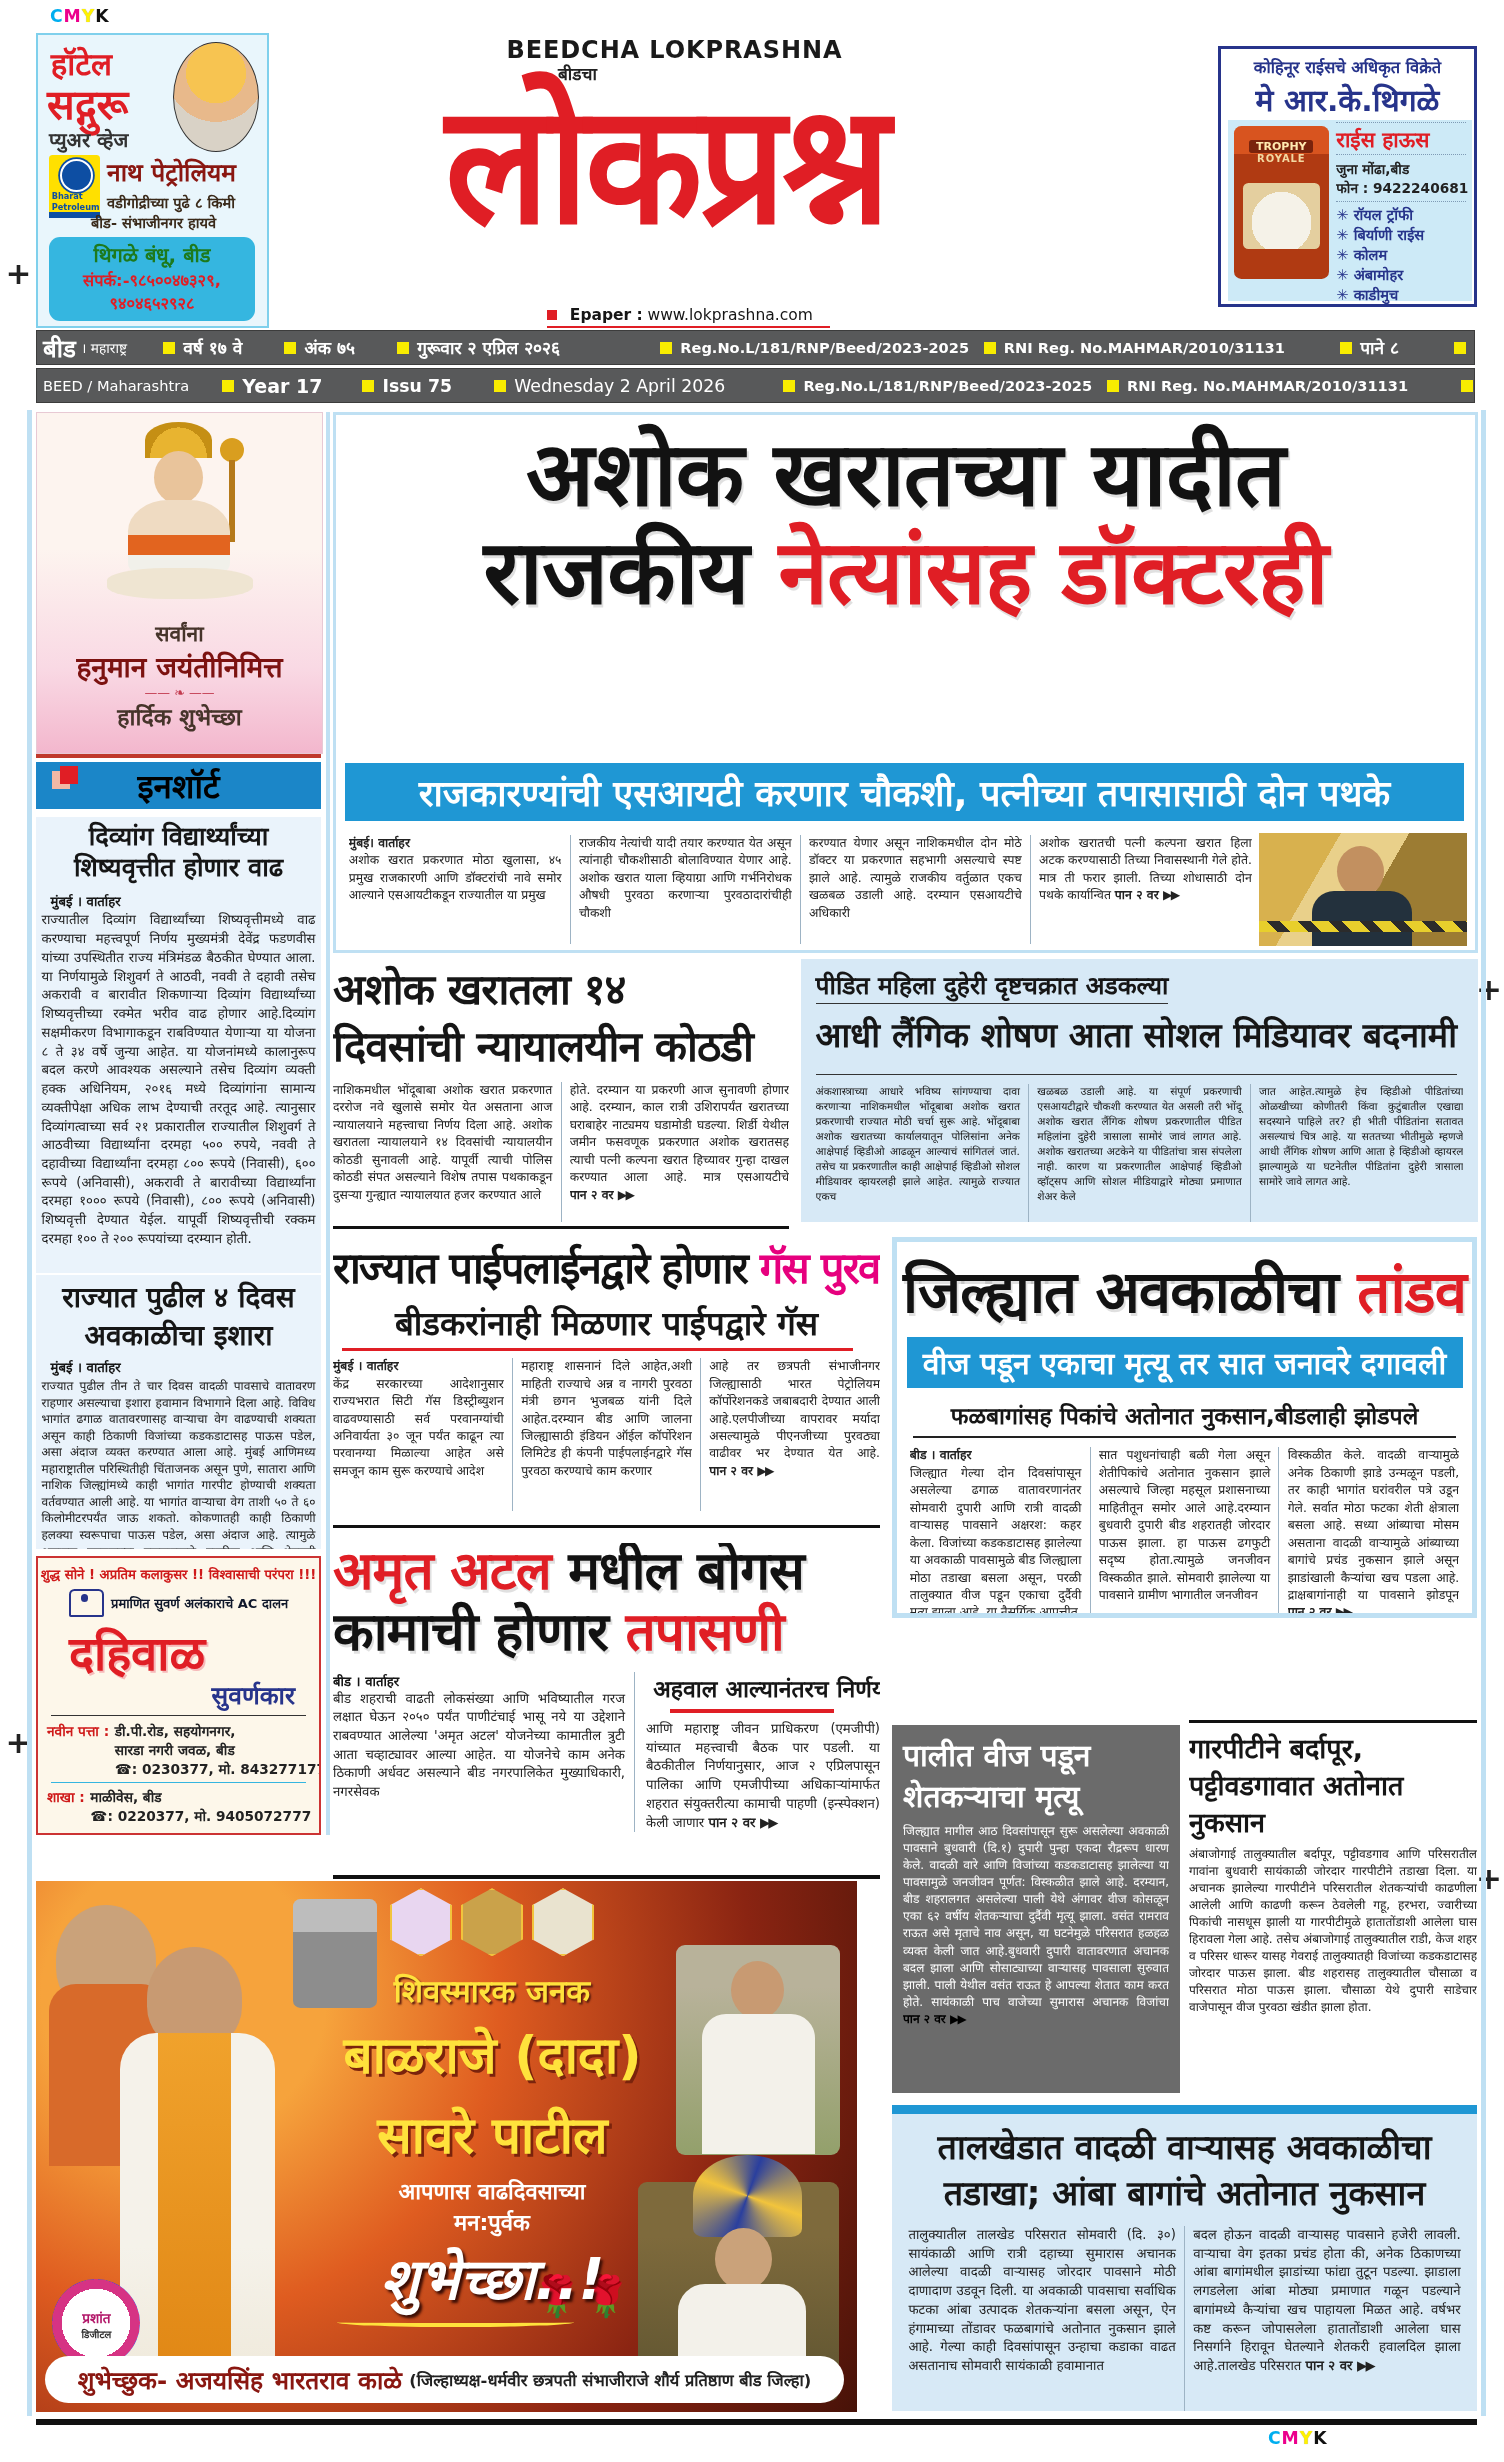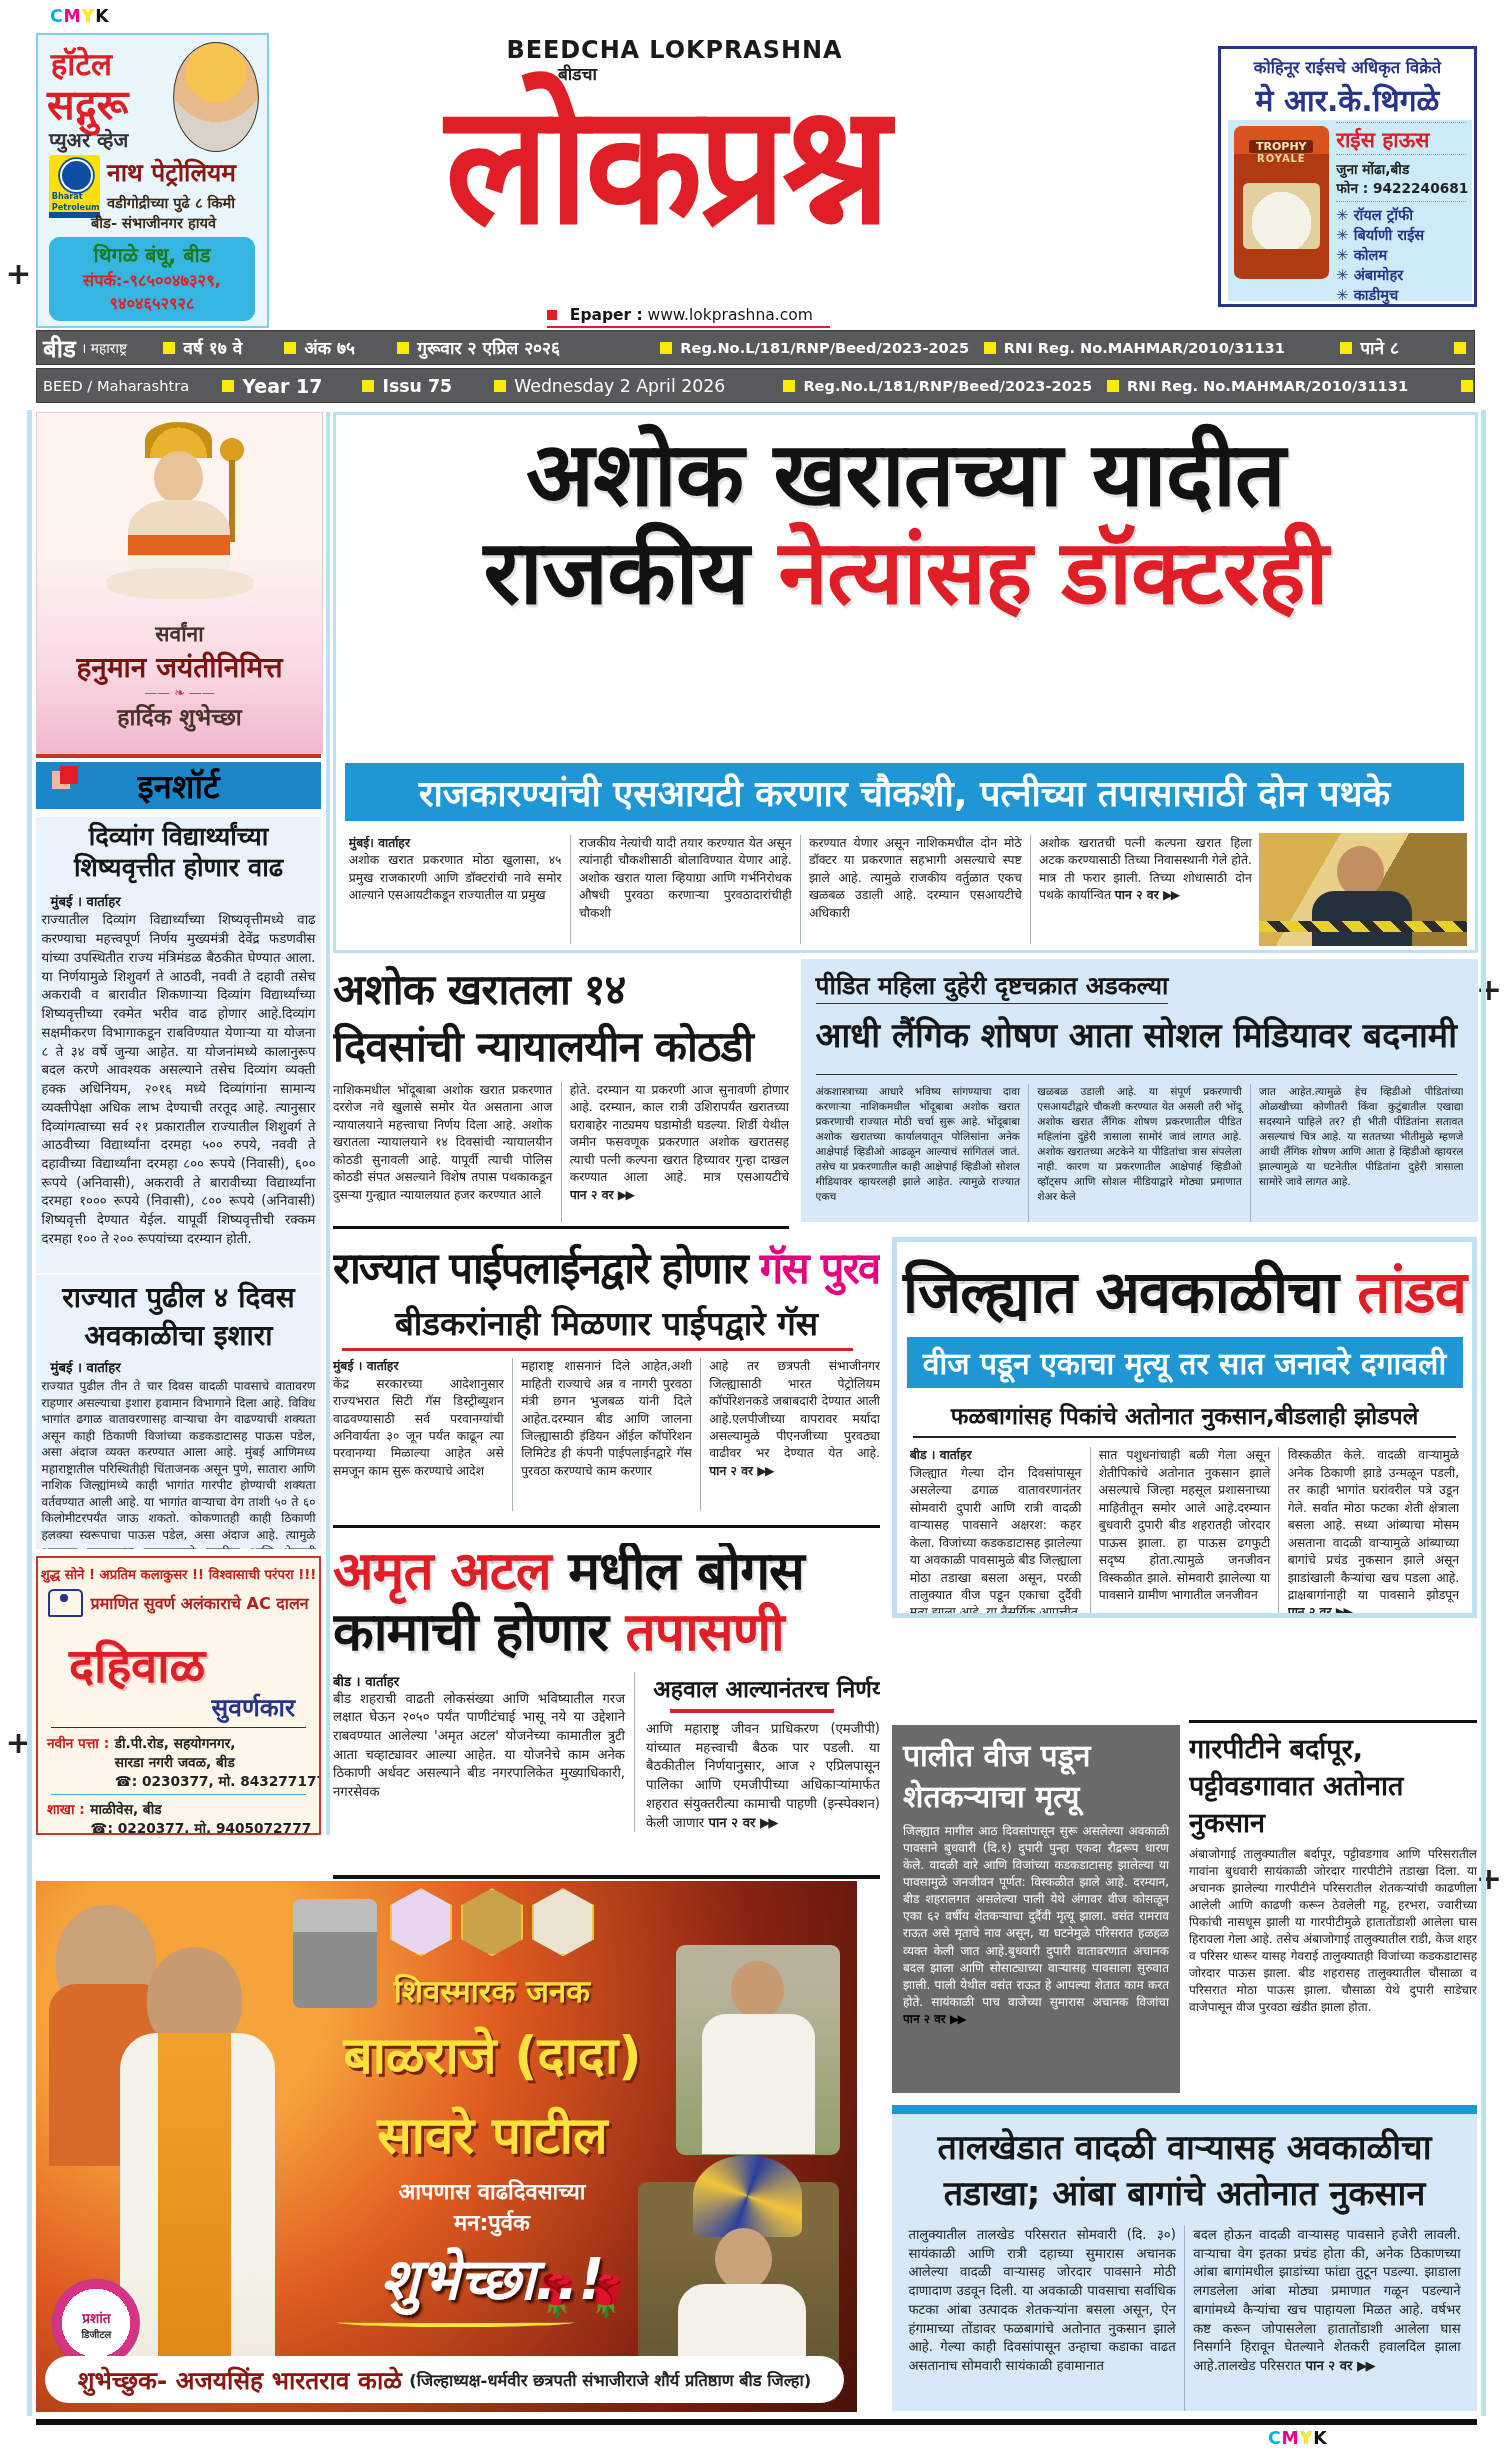--- a/index.html
+++ b/index.html
@@ -219,23 +219,23 @@
     <div class="dline" style="margin:5.5px 0 1.8px 9px">मुंबई । वार्ताहर</div>
     <div class="jt body-txt" style="font-size:12px;line-height:1.38">राज्यात पुढील तीन ते चार दिवस वादळी पावसाचे वातावरण राहणार असल्याचा इशारा हवामान विभागाने दिला आहे. विविध भागांत ढगाळ वातावरणासह वाऱ्याचा वेग वाढण्याची शक्यता असून काही ठिकाणी विजांच्या कडकडाटासह पाऊस पडेल, असा अंदाज व्यक्त करण्यात आला आहे. मुंबई आणिमध्य महाराष्ट्रातील परिस्थितीही चिंताजनक असून पुणे, सातारा आणि नाशिक जिल्ह्यांमध्ये काही भागांत गारपीट होण्याची शक्यता वर्तवण्यात आली आहे. या भागांत वाऱ्याचा वेग ताशी ५० ते ६० किलोमीटरपर्यंत जाऊ शकतो. कोकणातही काही ठिकाणी हलक्या स्वरूपाचा पाऊस पडेल, असा अंदाज आहे. त्यामुळे अचानक बदलणाऱ्या हवामानामुळे नागरिक आणि शेतकरी दोघांनाही सतर्क राहावे लागणार आहे.</div>
   </div>
 
   <div class="abs jewelAd clip" style="left:36px;top:1556px;width:285px;height:279px">
     <div class="ctr b" style="font-size:13.2px;color:#cf1a1a;margin-top:7.3px">शुद्ध सोने ! अप्रतिम कलाकुसर !! विश्वासाची परंपरा !!!</div>
     <div style="display:flex;align-items:center;justify-content:center;margin-top:5.5px">
       <span style="width:31px;height:24px;border:2.7px solid #27348b;border-radius:5.5px 5.5px 1.8px 1.8px;display:inline-block;position:relative;margin-right:7.3px">
           <span style="position:absolute;left:10px;top:3.6px;width:7.3px;height:7.3px;background:#27348b;border-radius:50%"></span>
         </span>
-      <span class="b" style="font-size:16px;color:#b91c1c">प्रमाणित सुवर्ण अलंकाराचे AC दालन</span>
-    </div>
-    <div class="b nw" style="font-size:47px;color:#e01e25;margin:15px 0 0 31px;text-shadow:1.8px 1.8px 0 #f6b9b9">दहिवाळ</div>
+      <span class="b" style="font-size:13px;color:#0f172a">प्रमाणित सुवर्ण अलंकाराचे AC दालन</span>
+    </div>
+    <div class="b nw" style="font-size:47px;color:#e01e25;margin:3px 0 0 31px;text-shadow:1.8px 1.8px 0 #f6b9b9">दहिवाळ</div>
     <div class="b nw" style="font-size:24.6px;color:#27348b;text-align:right;margin:-5.5px 24px 3.6px 0">सुवर्णकार</div>
     <div style="border-top:1.8px solid #333;margin:0 12.8px"></div>
     <div style="display:flex;margin:5.5px 9px 0">
       <span class="b nw" style="font-size:13.7px;color:#cf1a1a;margin-right:5.5px">नवीन पत्ता :</span>
       <span style="font-size:13.7px;font-weight:bold;color:#222">
         <span class="nw">डी.पी.रोड, सहयोगनगर,</span><br>
         <span class="nw">सारडा नगरी जवळ, बीड</span><br>
         <span class="nw">☎: 0230377, मो. 8432771777</span>
       </span>
     </div>

